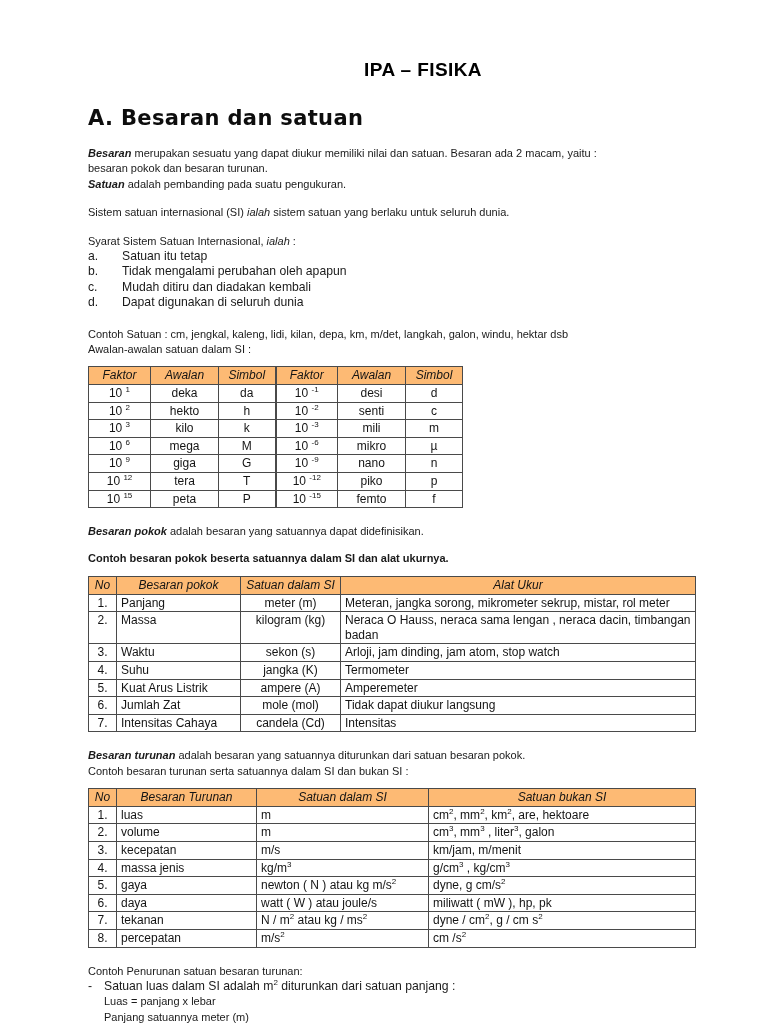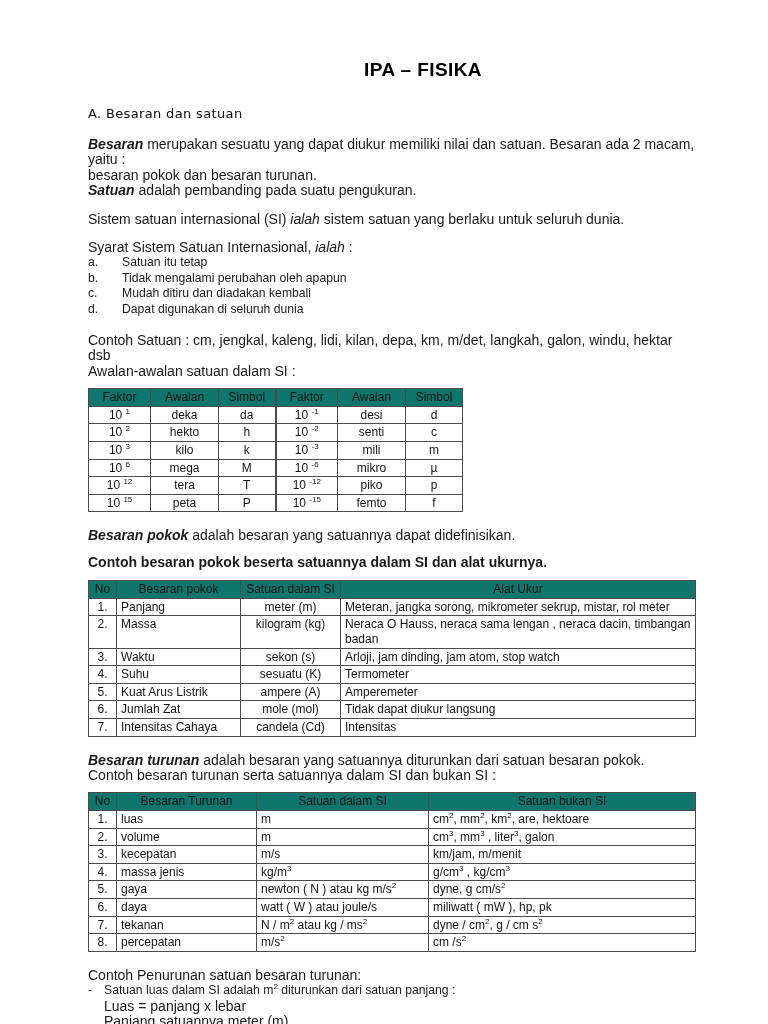--- a/index.html
+++ b/index.html
@@ -36,32 +36,32 @@
     font-weight: bold;
     letter-spacing: 0.4px;
     margin: 0;
     padding-top: 59px;
     padding-left: 60px;
     color: #000;
   }
 
   
   .section-heading {
-    font-size: 13px;
-    font-weight: normal;
+    font-size: 21px;
+    font-weight: bold;
     margin: 0;
     padding-top: 25px;
     letter-spacing: 0.35px;
     color: #0d0d0d;
     font-family: "DejaVu Sans", sans-serif;
   }
 
   
   .para {
-    font-size: 14px;
+    font-size: 11px;
     line-height: 15.4px;
     margin: 0;
     color: #1a1a1a;
   }
   .gap-before-16 { padding-top: 16px; }
   .gap-before-13 { padding-top: 13px; }
   .gap-before-11 { padding-top: 11px; font-weight: bold; }
 
   b.bi { font-weight: bold; font-style: italic; }
   i.it { font-style: italic; }
@@ -104,22 +104,23 @@
   table td, table th {
     border: 1px solid #4a4a4a;
     padding: 1px 4px;
     font-weight: normal;
     text-align: left;
     vertical-align: top;
     line-height: 14.6px;
     background: #ffffff;
   }
   table thead th {
-    background: #0f766e;
+    background: #fdba74;
     text-align: center;
+    font-style: italic;
   }
   .tbl-prefix {
     width: 374px;
     margin-top: 9px;
   }
   .tbl-prefix td, .tbl-prefix th { text-align: center; }
   .tbl-prefix .c-fak { width: 62px; }
   .tbl-prefix .c-awa { width: 68px; }
   .tbl-prefix .c-sim { width: 57px; }
   .tbl-prefix td.num { text-align: center; }
@@ -245,20 +246,28 @@
           </tr>
           <tr>
             <td class="num">10 <sup>6</sup></td>
             <td class="">mega</td>
             <td class="">M</td>
             <td class="num dividerleft">10 <sup>-6</sup></td>
             <td class="">mikro</td>
             <td class="">µ</td>
           </tr>
           <tr>
+            <td class="num">10 <sup>9</sup></td>
+            <td class="">giga</td>
+            <td class="">G</td>
+            <td class="num dividerleft">10 <sup>-9</sup></td>
+            <td class="">nano</td>
+            <td class="">n</td>
+          </tr>
+          <tr>
             <td class="num">10 <sup>12</sup></td>
             <td class="">tera</td>
             <td class="">T</td>
             <td class="num dividerleft">10 <sup>-12</sup></td>
             <td class="">piko</td>
             <td class="">p</td>
           </tr>
           <tr>
             <td class="num">10 <sup>15</sup></td>
             <td class="">peta</td>
@@ -305,21 +314,21 @@
           </tr>
           <tr>
             <td class="cno">3.</td>
             <td class="">Waktu</td>
             <td class="csat">sekon (s)</td>
             <td class="">Arloji, jam dinding, jam atom, stop watch</td>
           </tr>
           <tr>
             <td class="cno">4.</td>
             <td class="">Suhu</td>
-            <td class="csat">sesuatu (K)</td>
+            <td class="csat">jangka (K)</td>
             <td class="">Termometer</td>
           </tr>
           <tr>
             <td class="cno">5.</td>
             <td class="">Kuat Arus Listrik</td>
             <td class="csat">ampere (A)</td>
             <td class="">Amperemeter</td>
           </tr>
           <tr>
             <td class="cno">6.</td>

